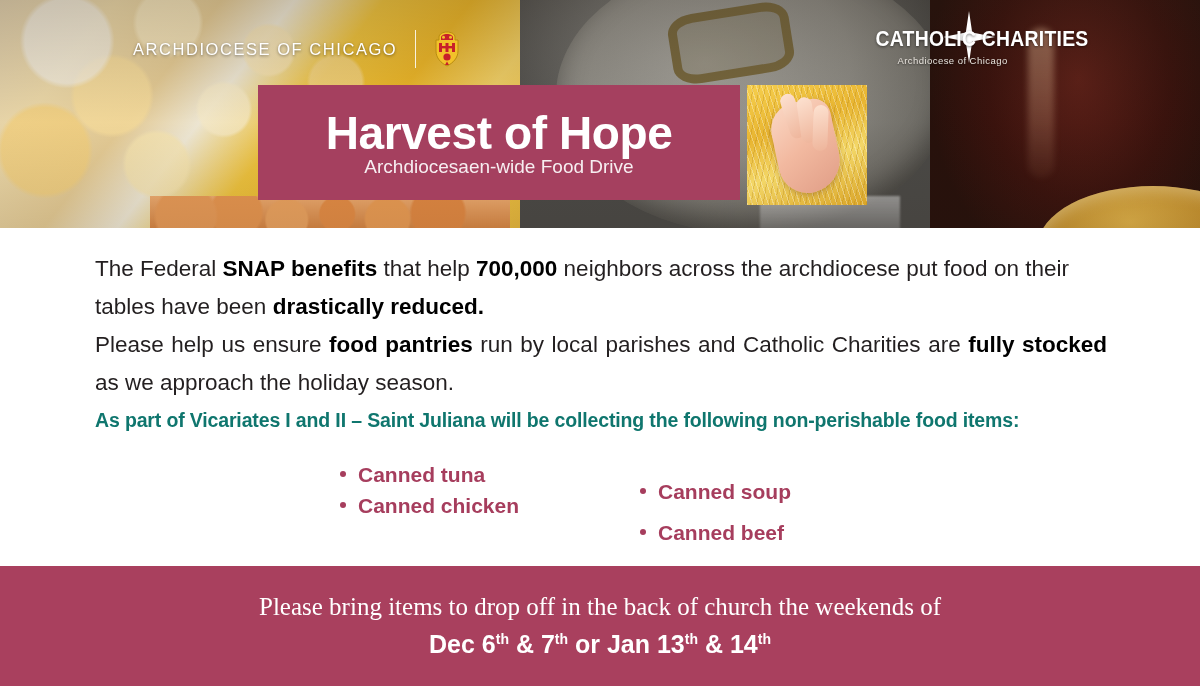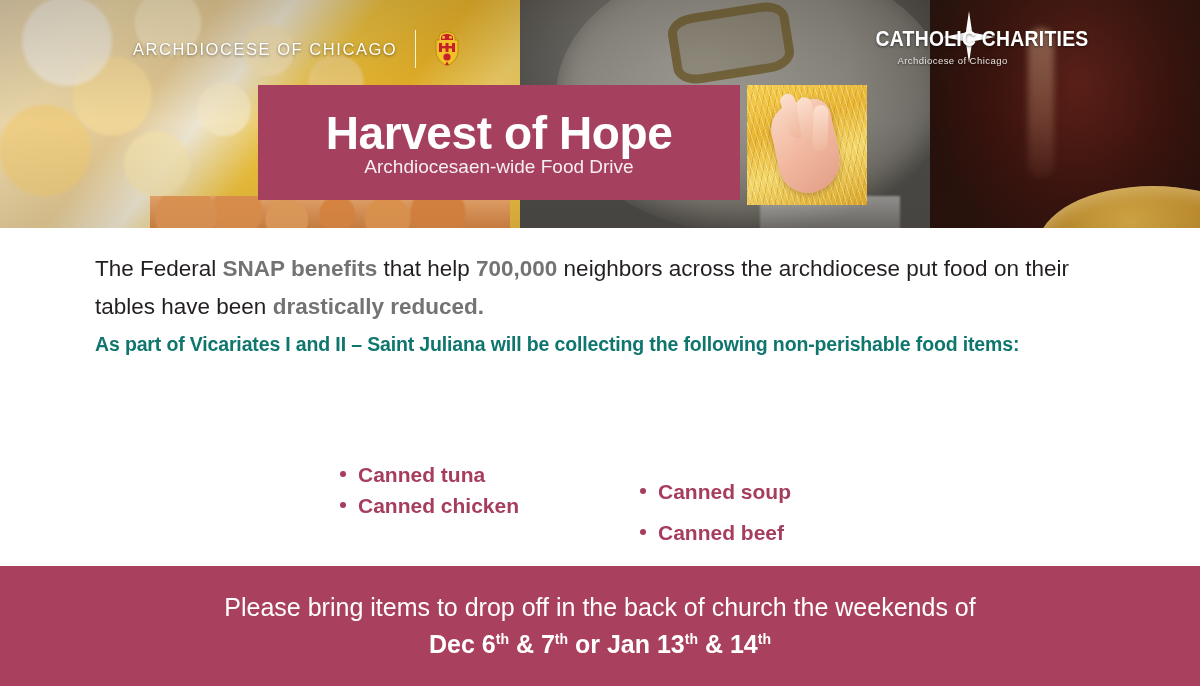--- a/index.html
+++ b/index.html
@@ -259,21 +259,21 @@
     left: 95px; top: 22px;
     width: 1012px;
   }
   .p-line {
     color: #231f20;
     font-size: 22.5px;
     line-height: 38px;
   }
   .para-1 { }
   .para-2 { text-align: justify; text-align-last: left; }
-  b { font-weight: 700; color:#737373; }
+  b { font-weight: 700; color:#000000; }
   .accent-line {
     color: #0f766e;
     font-size: 19.5px;
     font-weight: 700;
     margin-top: 7px;
     letter-spacing: -0.15px;
     white-space: nowrap;
   }
 
   
@@ -316,20 +316,21 @@
     display: flex;
     flex-direction: column;
     align-items: center;
     justify-content: center;
   }
   .foot-1 {
     color: #ffffff;
     font-size: 25px;
     font-weight: 400;
     line-height: 1.15;
+    font-family: Liberation Serif, serif;
   }
   .foot-2 {
     color: #ffffff;
     font-size: 25px;
     font-weight: 700;
     margin-top: 8px;
   }
   .foot-2 sup {
     font-size: 14px;
     vertical-align: super;
@@ -397,20 +398,23 @@
     </div>
   </div>
 
   <div class="body-wrap">
     <div class="copy">
 
       <div class="p-line para-1">
         <span>The Federal </span><b>SNAP benefits</b><span> that help </span><b>700,000</b><span> neighbors across the archdiocese put food on their tables have been </span><b>drastically reduced.</b>
       </div>
 
+      <div class="p-line para-2">
+        <span>Please help us ensure </span><b>food pantries</b><span> run by local parishes and Catholic Charities are </span><b>fully stocked</b><span> as we approach the holiday season.</span>
+      </div>
 
       <div class="accent-line">As part of Vicariates I and II – Saint Juliana will be collecting the following non-perishable food items:</div>
     </div>
 
     <div class="bullets" style="top:230px; left:340px; position:absolute;">
       <div class="bul-col col-a">
         <div class="bul-item">
           <span class="dot"></span>
           <span>Canned tuna</span>
         </div>

